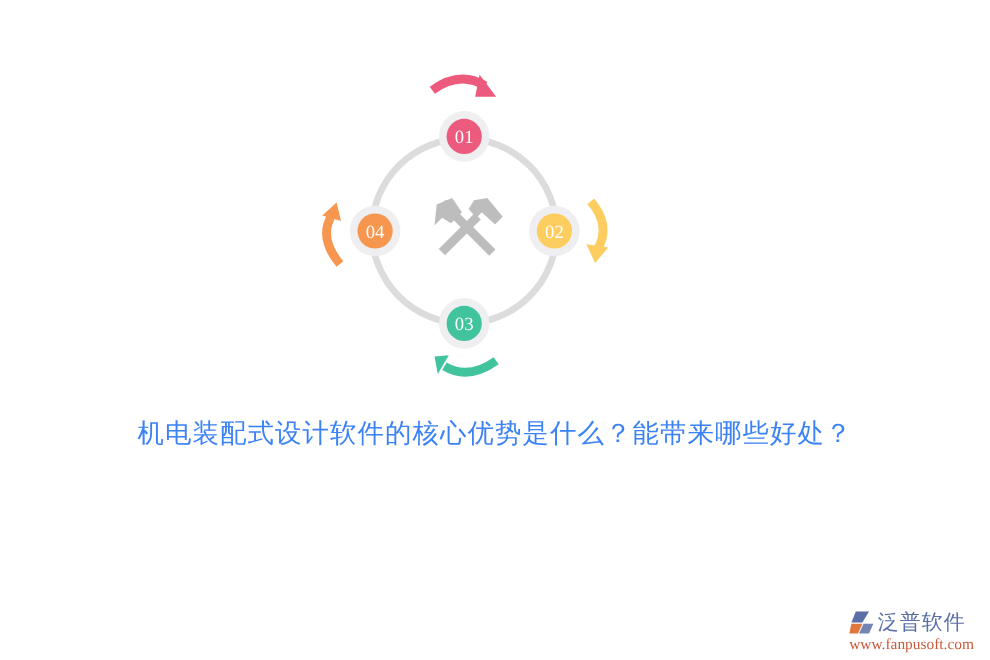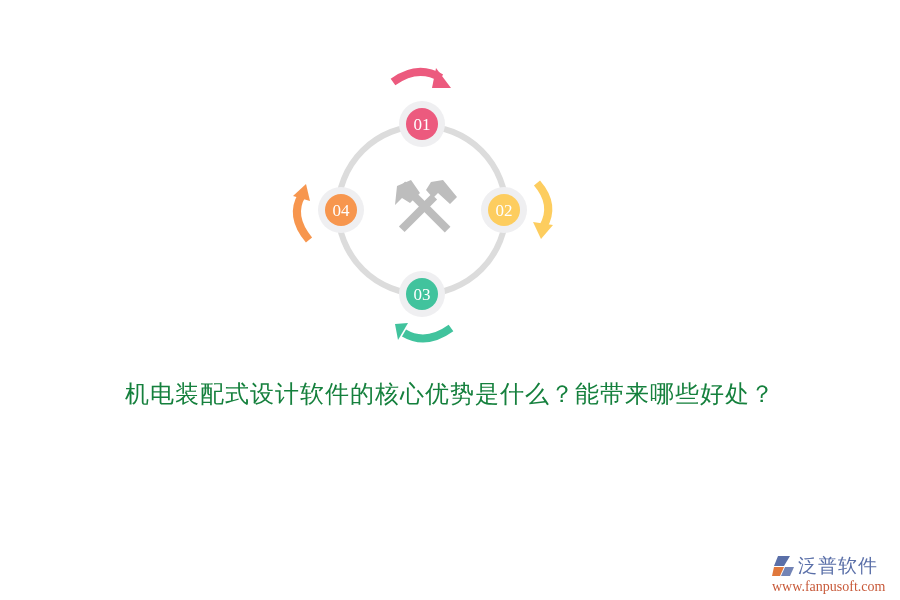--- a/index.html
+++ b/index.html
@@ -18,21 +18,21 @@
     .node-label {
       font-family: "Liberation Serif", "DejaVu Serif", serif;
       font-size: 17px;
       fill: #ffffff;
     }
     .title {
       position: absolute;
       left: 0; width: 900px;
       top: 378px;
       text-align: center;
-      color: #15803d;
+      color: #3b82f6;
       font-family: "DejaVu Serif", serif;
       font-size: 24px;
       letter-spacing: 1px;
       white-space: nowrap;
     }
     .logo {
       position: absolute;
       left: 772px; top: 553px;
       width: 125px; height: 40px;
     }

